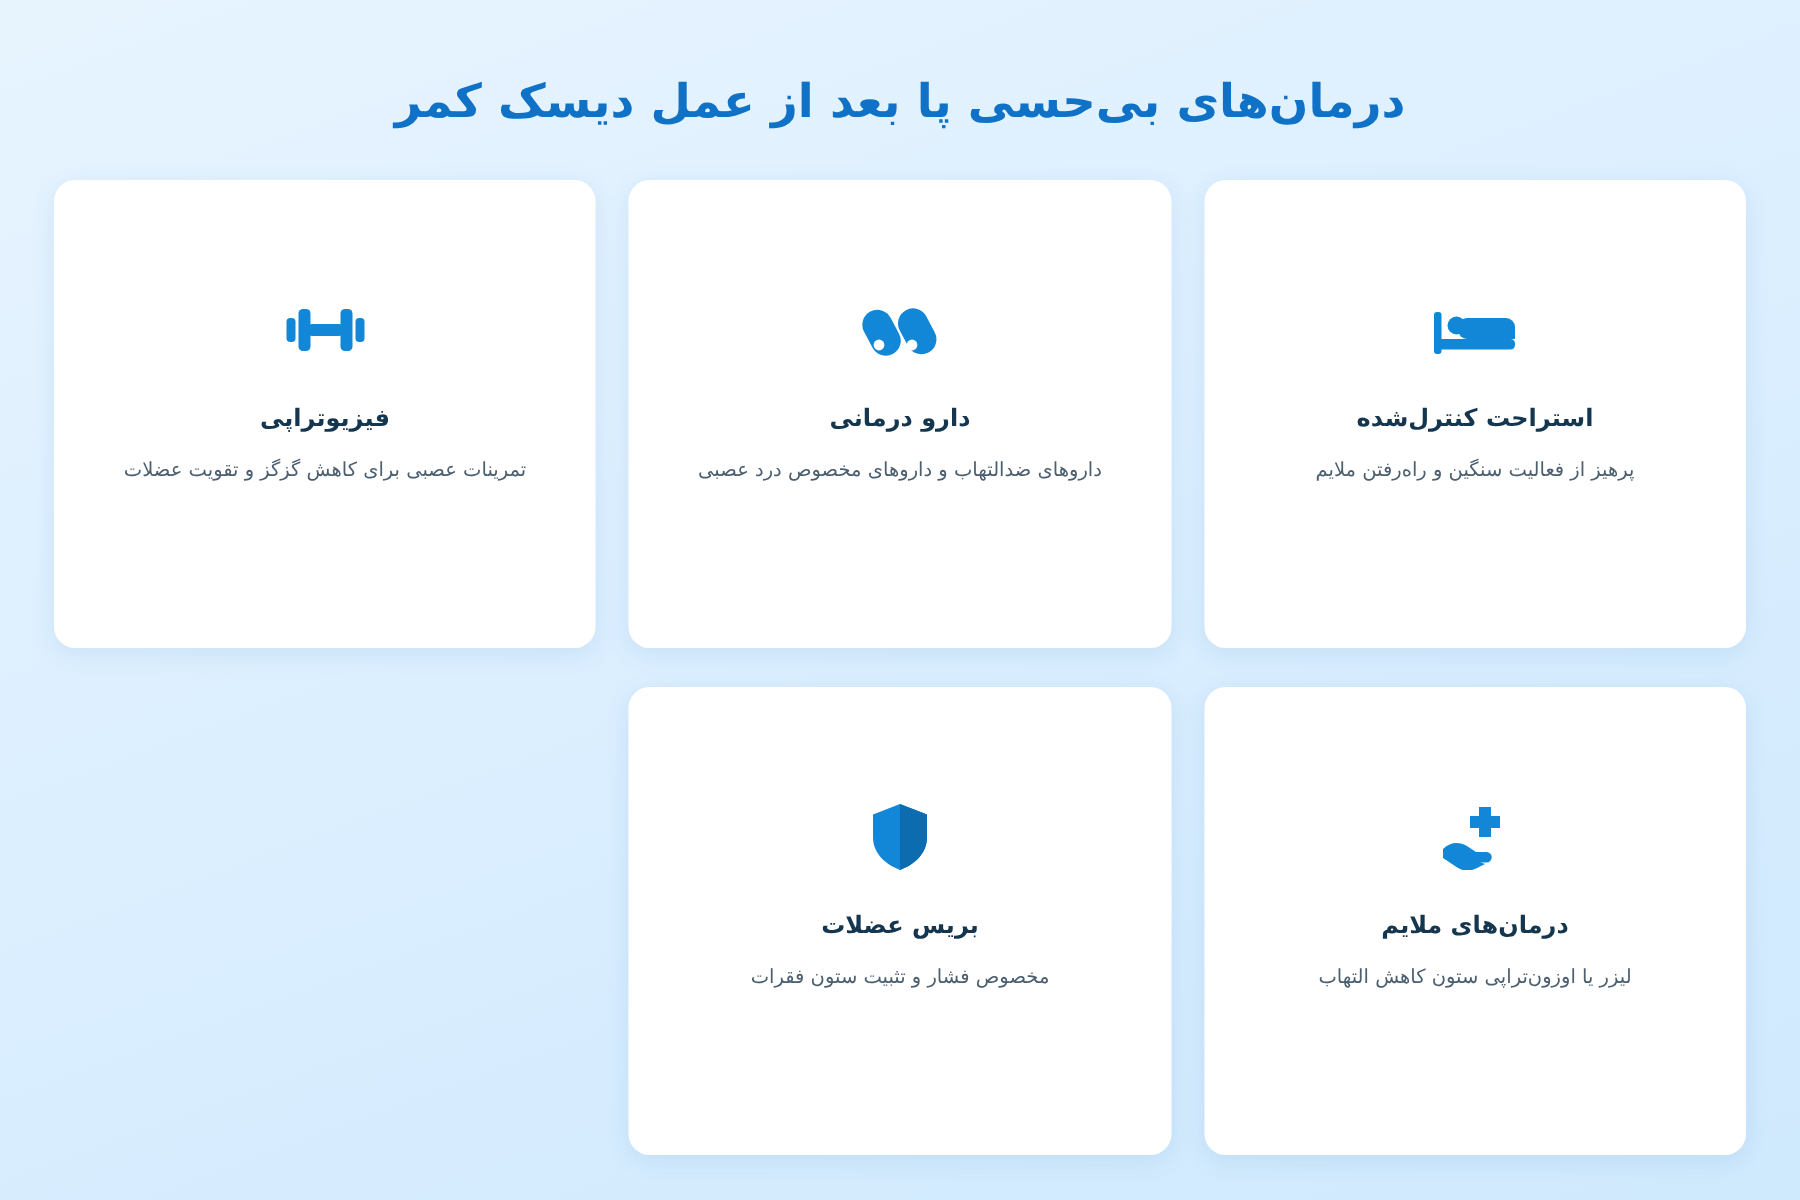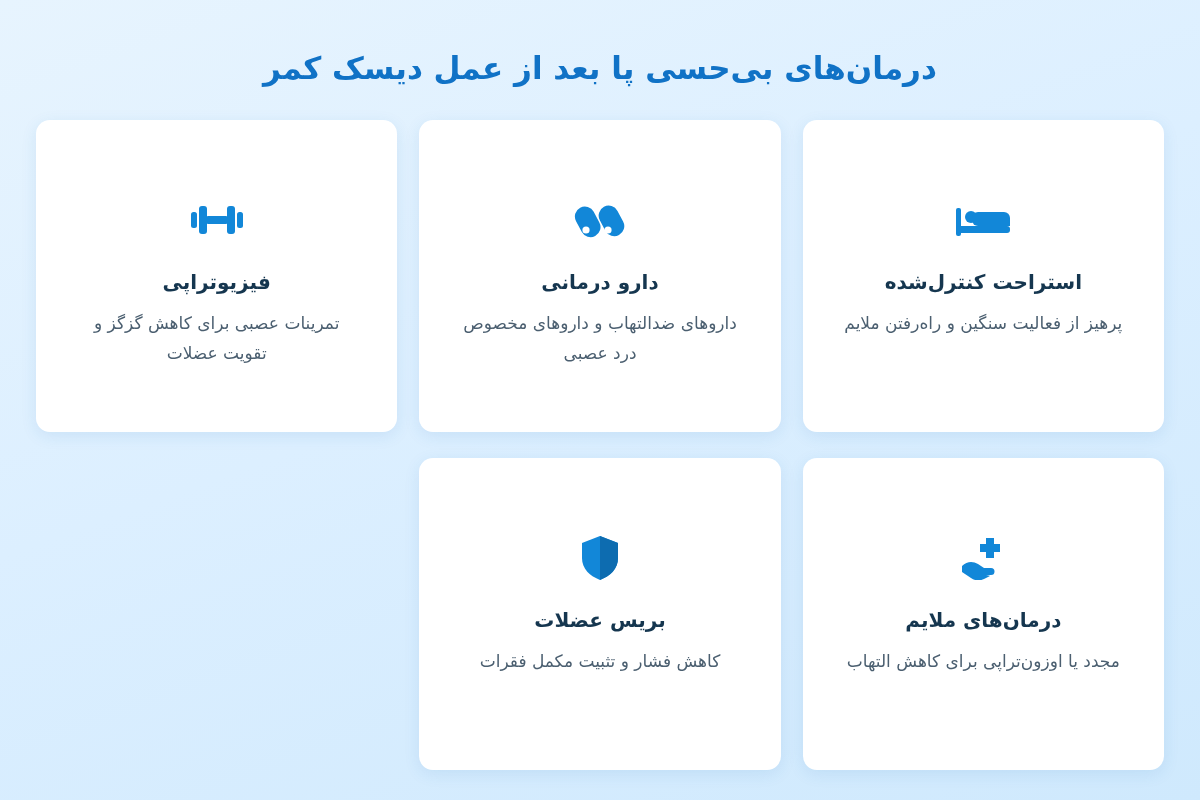--- a/index.html
+++ b/index.html
@@ -59,29 +59,29 @@
     height: 52px;
     display: flex;
     align-items: center;
     justify-content: center;
     margin-bottom: 22px;
   }
 
   .card-icon svg { display: block; }
 
   .card-title {
-    font-size: 20px;
+    font-size: 16px;
     font-weight: bold;
     color: #15364f;
     margin-bottom: 13px;
     line-height: 1.4;
   }
 
   .card-desc {
-    font-size: 17px;
+    font-size: 13px;
     color: #4b5f70;
     line-height: 1.75;
     max-width: 290px;
   }
 </style>
 </head>
 <body>
 
 <div class="page">
 
@@ -135,28 +135,28 @@
 
 
     <div class="card">
       <div class="card-icon">
         <svg width="50" height="44" viewBox="0 0 50 44" fill="#1287d8">
           <path d="M28 2 h8 v6 h6 v8 h-6 v6 h-8 v-6 h-6 v-8 h6 z"></path>
           <path d="M4 30 c5-5 11-5 16-2 l6 4 h7 a3.5 3.5 0 0 1 0 7 h-9 l4 0 c2 0 4 1 4 1 l-6 3 c-4 2 -9 2 -13 -1 l-9 -6 z"></path>
         </svg>
       </div>
       <div class="card-title">درمان‌های ملایم</div>
-      <div class="card-desc">مجدد یا اوزون‌تراپی برای کاهش التهاب</div>
+      <div class="card-desc">لیزر یا اوزون‌تراپی ستون کاهش التهاب</div>
     </div>
 
     <div class="card">
       <div class="card-icon">
         <svg width="40" height="46" viewBox="0 0 40 46" fill="#1287d8">
           <path d="M20 1 L38 8 v15 c0 11 -8 18 -18 22 C10 41 2 34 2 23 V8 z"></path>
           <path d="M20 1 L38 8 v15 c0 11 -8 18 -18 22 z" fill="#0d6cb0"></path>
         </svg>
       </div>
       <div class="card-title">بریس عضلات</div>
-      <div class="card-desc">کاهش فشار و تثبیت مکمل فقرات</div>
+      <div class="card-desc">مخصوص فشار و تثبیت ستون فقرات</div>
     </div>
 
   </div>
 </div>
 
 </body></html>

